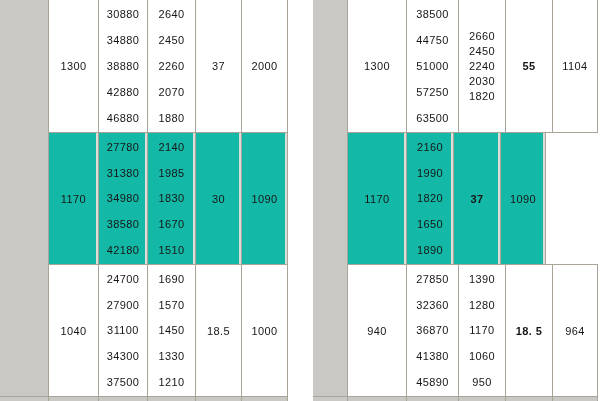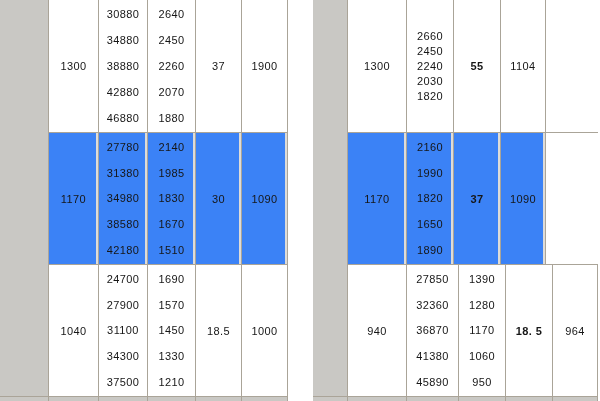--- a/index.html
+++ b/index.html
@@ -53,21 +53,21 @@
     flex-direction: column;
   }
   .block {
     display: flex;
     border-bottom: 1px solid #aaa498;
     box-sizing: border-box;
   }
   .block.b1 { height: 133px; }
   .block.b2 { height: 132px; }
   .block.b3 { height: 132px; }
-  .block.shaded .cell { background: #3b82f6; box-shadow: inset -2px 0 0 #dedcd8; }
+  .block.shaded .cell { background: #14b8a6; box-shadow: inset -2px 0 0 #dedcd8; }
 
   .cell {
     border-right: 1px solid #aaa498;
     box-sizing: border-box;
     display: flex;
     align-items: center;
     justify-content: center;
     overflow: hidden;
   }
   
@@ -127,21 +127,21 @@
           <div class="ln">46880</div>
         </div>
         <div class="cell c-vb vcell">
           <div class="ln">2640</div>
           <div class="ln">2450</div>
           <div class="ln">2260</div>
           <div class="ln">2070</div>
           <div class="ln">1880</div>
         </div>
         <div class="cell c-pw">37</div>
-        <div class="cell c-last">1900</div>
+        <div class="cell c-last">2000</div>
       </div>
 
       <div class="block b2 shaded">
         <div class="cell c-label">1170</div>
         <div class="cell c-va vcell">
           <div class="ln">27780</div>
           <div class="ln">31380</div>
           <div class="ln">34980</div>
           <div class="ln">38580</div>
           <div class="ln">42180</div>
@@ -190,20 +190,27 @@
 
   <div class="spec-table" id="table-right">
     <div class="gray-col">
       <div class="gray-main"></div>
       <div class="gray-sliver"></div>
     </div>
     <div class="cols">
 
       <div class="block b1">
         <div class="cell c-label">1300</div>
+        <div class="cell c-va vcell">
+          <div class="ln">38500</div>
+          <div class="ln">44750</div>
+          <div class="ln">51000</div>
+          <div class="ln">57250</div>
+          <div class="ln">63500</div>
+        </div>
         <div class="cell c-vb vcell cluster">
           <div class="ln">2660</div>
           <div class="ln">2450</div>
           <div class="ln">2240</div>
           <div class="ln">2030</div>
           <div class="ln">1820</div>
         </div>
         <div class="cell c-pw">55</div>
         <div class="cell c-last">1104</div>
       </div>

